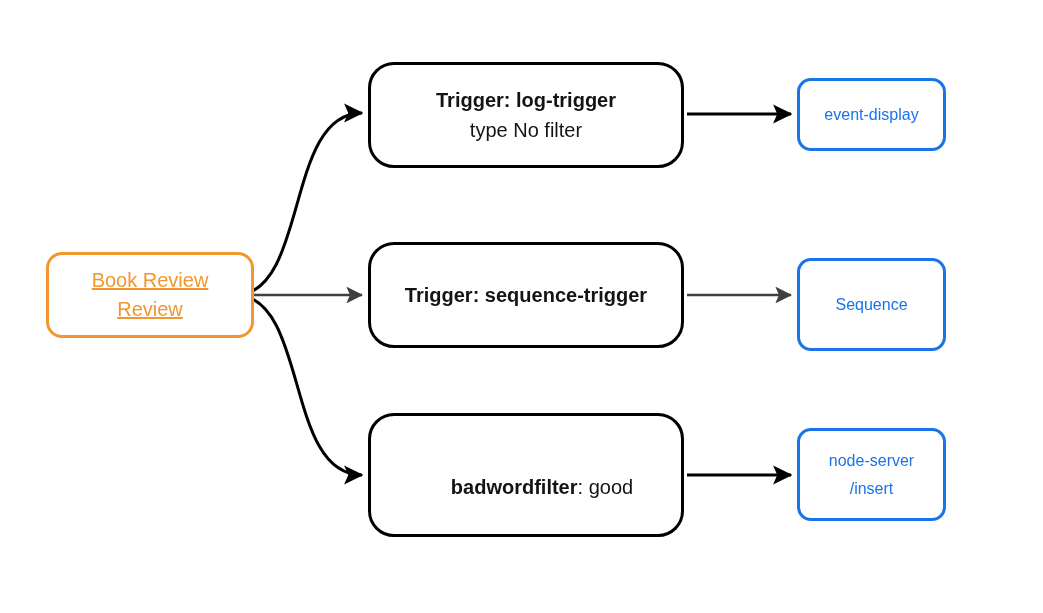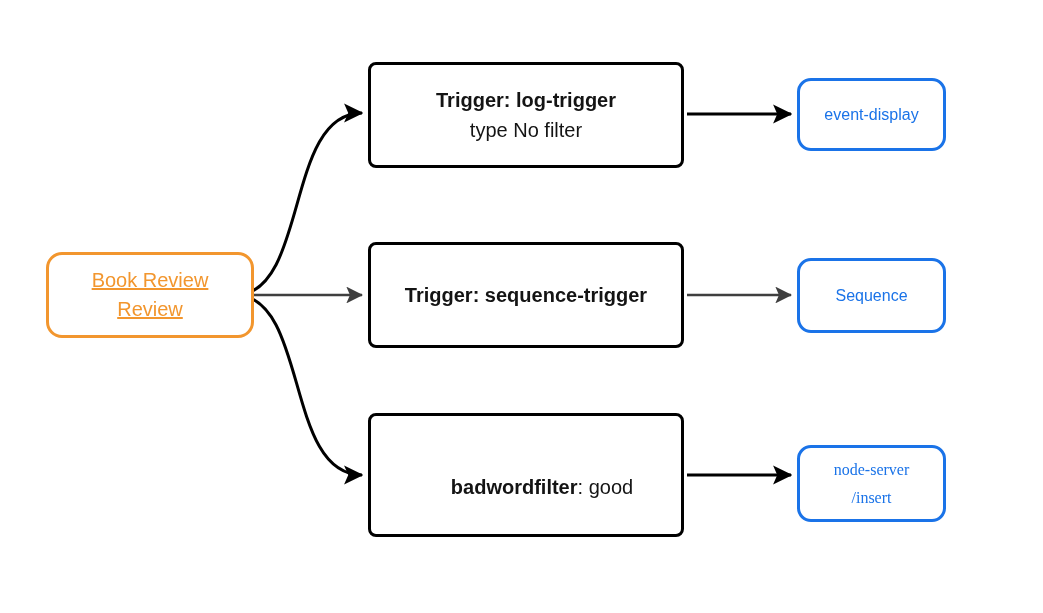--- a/index.html
+++ b/index.html
@@ -30,40 +30,40 @@
     border-radius: 16px;
     color: #f2962e;
     font-size: 20px;
     line-height: 29px;
     text-decoration: underline;
   }
 
   .trigger {
     left: 368px; width: 316px;
     border: 3px solid #000000;
-    border-radius: 8px;
+    border-radius: 26px;
     color: #141414;
     font-size: 20px;
     line-height: 30px;
   }
   .trigger-1 { top: 62px;  height: 106px; }
   .trigger-2 { top: 242px; height: 106px; }
   .trigger-3 { top: 413px; height: 124px; }
 
   .sink {
     left: 797px; width: 149px;
     border: 3px solid #1a73e8;
     border-radius: 14px;
     color: #1a73e8;
     font-size: 16px;
     line-height: 28px;
   }
   .sink-1 { top: 78px;  height: 73px; }
-  .sink-2 { top: 258px; height: 75px; }
-  .sink-3 { top: 445px; height: 77px; font-family: Liberation Serif, serif; }
+  .sink-2 { top: 258px; height: 93px; }
+  .sink-3 { top: 428px; height: 93px; }
 
   .b { font-weight: 700; }
   .shift-right { transform: translateX(16px); margin-top: 24px; }
 </style>
 </head>
 <body>
 
 <div class="canvas">
 
   <svg class="arrow-layer" width="1043" height="613" viewBox="0 0 1043 613">

